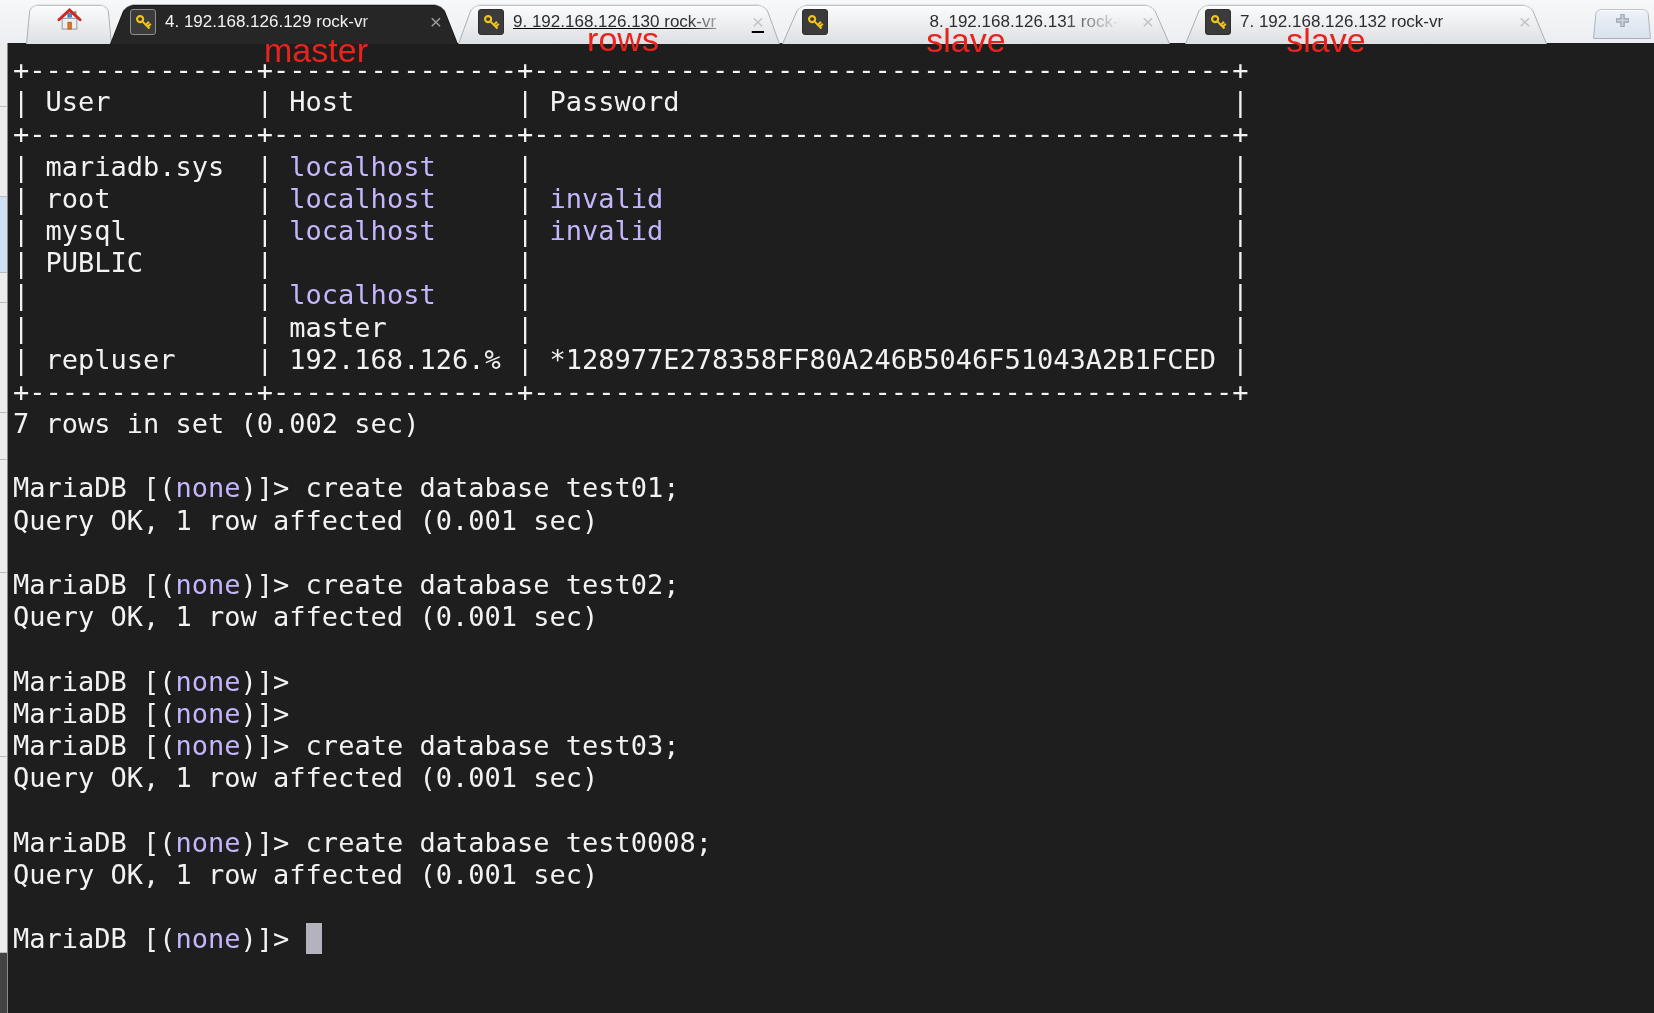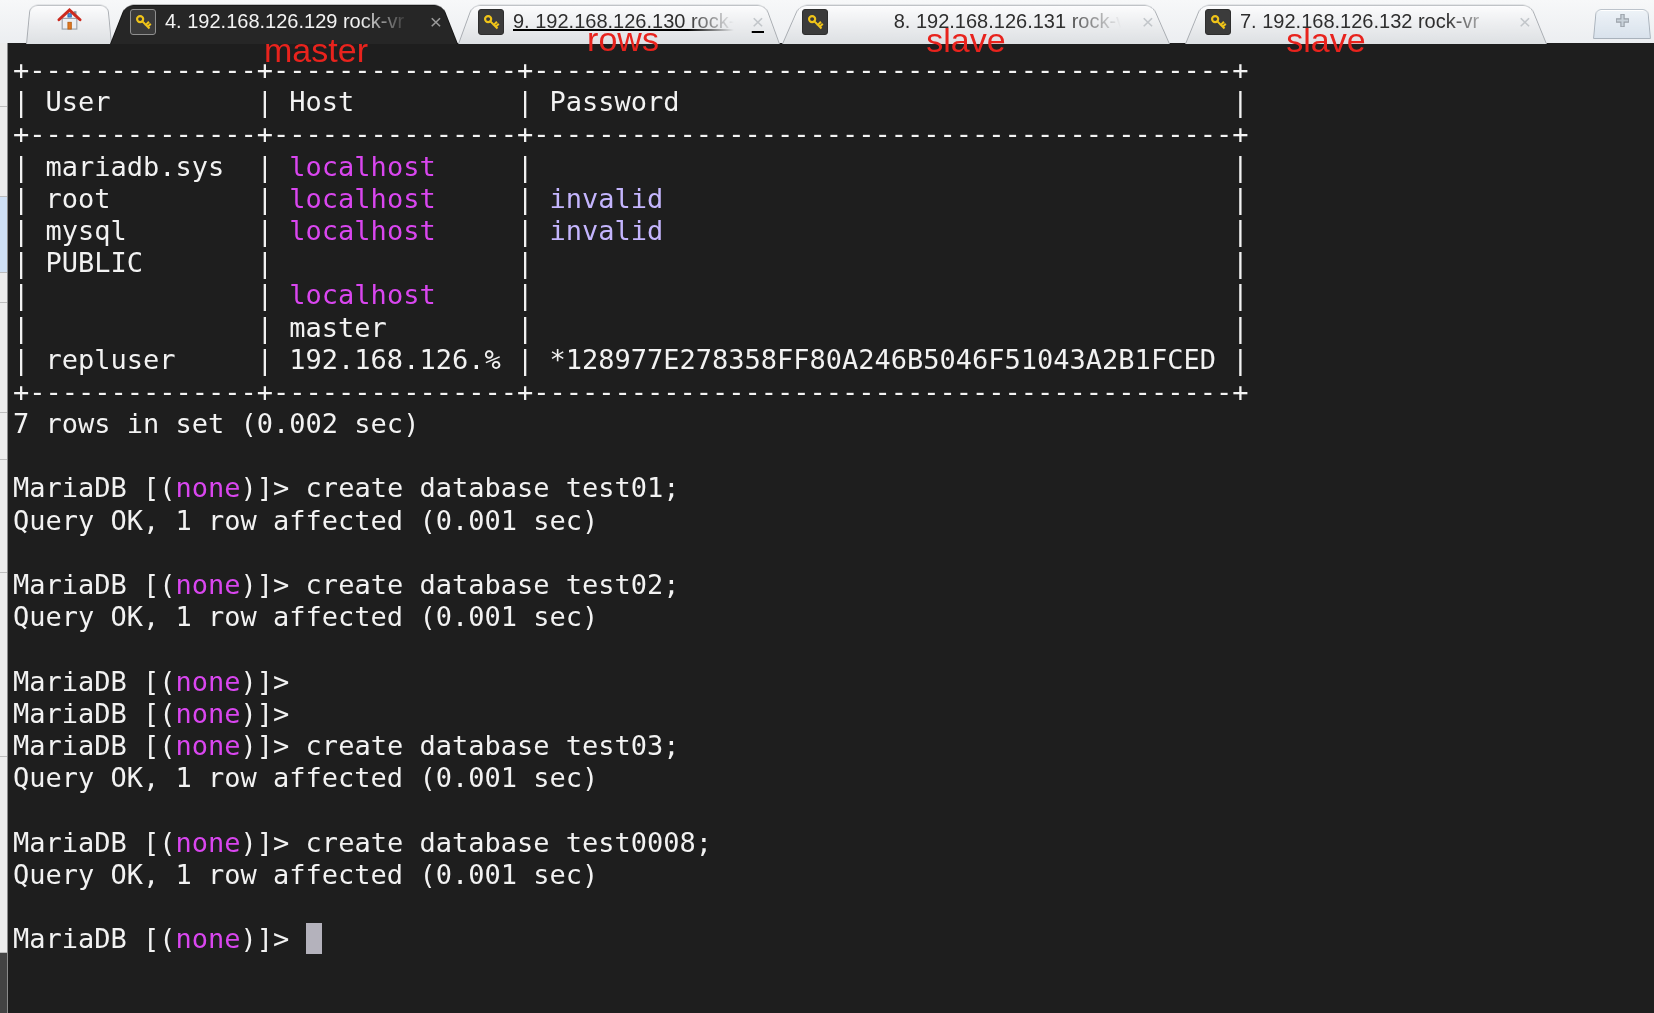--- a/index.html
+++ b/index.html
@@ -14,21 +14,21 @@
   .tab-shape { position:absolute; left:0; right:0; top:1px; bottom:-1px;
                background:linear-gradient(180deg,#fcfcfd,#dde0e3);
                border:1px solid #a9adb2; border-bottom:none;
                border-radius:9px 9px 0 0;
                transform:perspective(20px) rotateX(2.6deg);
                transform-origin:center bottom;
                box-shadow:inset 0 1px 0 #ffffff; }
   .tab.active .tab-shape { background:#262626; border-color:#141414; box-shadow:none; }
   .tab-content { position:relative; z-index:2; height:100%; display:flex;
                  align-items:center; gap:9px; padding:0 16px 0 20px; }
-  .tab-title { flex:1; font-size:20px; color:#2e2e2e; white-space:nowrap; overflow:hidden;
+  .tab-title { flex:1; font-size:17px; color:#2e2e2e; white-space:nowrap; overflow:hidden;
                -webkit-mask-image:linear-gradient(90deg,#000 76%,transparent 96%);
                mask-image:linear-gradient(90deg,#000 76%,transparent 96%); }
   .tab.active .tab-title { color:#f2f2f2; }
   .tab-close { font-size:21px; line-height:1; color:#c2c6ca; cursor:default; }
   .tab.active .tab-close { color:#9a9a9a; }
   .favicon-box { width:26px; height:26px; flex:0 0 26px; background:#3b3b3b;
                  border:1px solid #2e2e2e; border-radius:3px;
                  display:flex; align-items:center; justify-content:center; }
   .tab.active .favicon-box { border-color:#8f8f8f; }
   .home-tab .tab-content { justify-content:center; padding:0; }
@@ -44,21 +44,21 @@
            font-family:"Liberation Sans", sans-serif; transform:translateX(-50%);
            white-space:nowrap; }
 
   
   .terminal { position:absolute; left:0; top:43px; width:1654px; height:970px;
               background:#1e1e1e; z-index:0; }
   .term-inner { padding:11px 0 0 13px; font-family:"DejaVu Sans Mono", monospace;
                 font-size:27px; line-height:32.2px; white-space:pre; }
   .term-line { height:32.2px; }
   .c-w { color:#f2f2f2; }
-  .c-m { color:#d946ef; }
+  .c-m { color:#c4b5fd; }
   .c-r { color:#c4b5fd; }
   .c-cur { background:#b4b2bc; color:transparent; }
 
   
   .edge-strip { position:absolute; left:0; top:43px; width:8px; height:970px; z-index:5;
                 background:#ececec; border-right:1px solid #8a8a8a; }
   .edge-seg { width:100%; border-bottom:1px solid #bdbdbd; background:#ececec; }
   .edge-seg.blue { background:#cfe0f5; }
   .edge-seg.dark { background:#434343; border-bottom:none; }
 </style>

